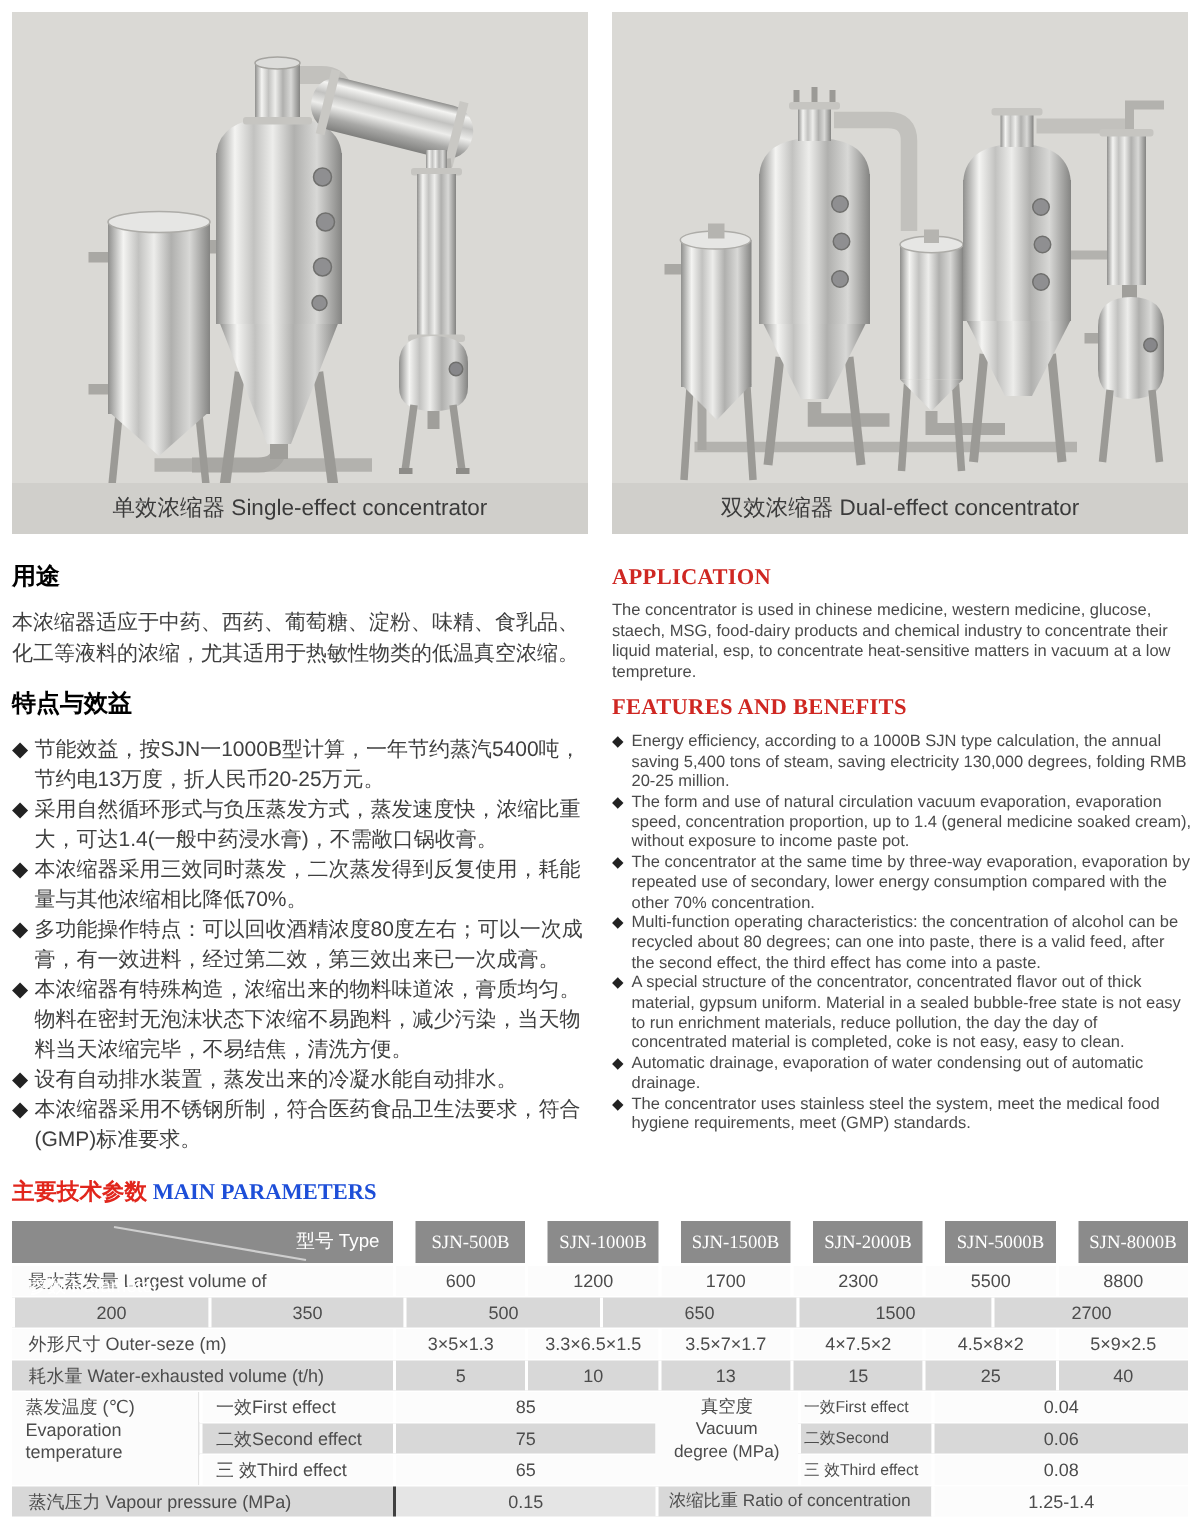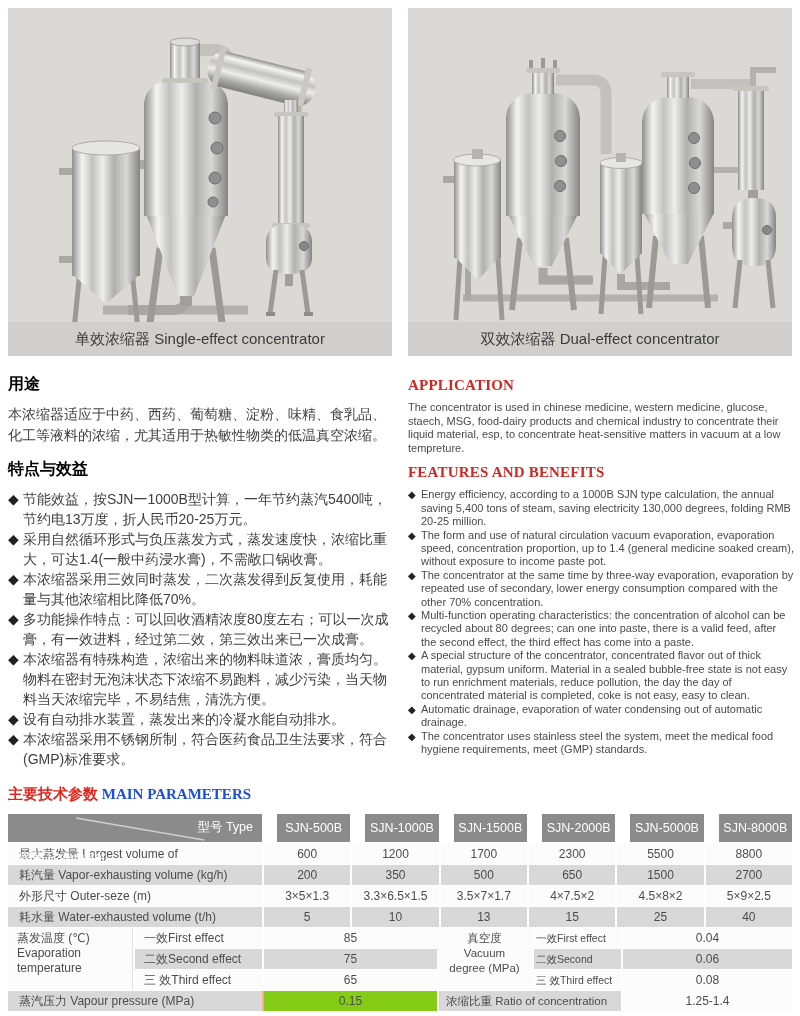--- a/index.html
+++ b/index.html
@@ -33,21 +33,21 @@
   .params-h{position:absolute;left:8px;top:785px;margin:0;font-size:15px;}
   .params-h .zhpart{font-weight:bold;color:#e1261c;}
   .params-h .enpart{font-weight:bold;color:#1d4ed8;font-family:"Liberation Serif","DejaVu Serif",serif;}
   
   .tbl{position:absolute;left:8px;top:814px;width:784px;font-size:12px;color:#4c4c4c;}
   .thead{display:flex;height:28px;margin-bottom:2px;}
   .th{background:#8b8b8b;color:#fff;}
   .th.param{width:254px;position:relative;}
   .th.param .pl{position:absolute;left:11px;top:7px;font-size:12.5px;margin-top:28px;}
   .th.param .pr{position:absolute;right:9px;bottom:6px;font-size:12.5px;}
-  .th.model{flex:1;margin-left:15px;text-align:center;line-height:28px;font-size:12.5px;}
+  .th.model{flex:1;margin-left:15px;text-align:center;line-height:28px;font-size:12.5px;font-family:Liberation Serif, serif;}
   .trow{display:flex;height:20px;line-height:20px;margin-bottom:1px;}
   .trow .lbl{width:254px;padding-left:11px;box-sizing:border-box;text-align:left;}
   .trow .val{flex:1;text-align:center;border-left:2px solid #fff;box-sizing:border-box;}
   .trow.odd .lbl,.trow.odd .val{background:#fcfcfc;}
   .trow.even .lbl,.trow.even .val{background:#d8d8d8;}
   
   .sec{position:relative;height:62px;margin-bottom:1px;}
   .cellA{position:absolute;left:0;top:0;width:125px;height:62px;background:#fcfcfc;
          box-sizing:border-box;padding:3px 0 0 9px;line-height:15px;font-size:12px;border-right:1px solid #e3e3e3;}
   .cellD{position:absolute;left:429px;top:0;width:95px;height:62px;background:#fcfcfc;
@@ -56,21 +56,21 @@
   .subrow .cB{width:129px;padding-left:9px;box-sizing:border-box;border-left:2px solid #fff;}
   .subrow .cC{width:175px;text-align:center;border-left:2px solid #fff;box-sizing:border-box;}
   .subrow .cGap{width:95px;}
   .subrow .cE{width:89px;font-size:10.5px;box-sizing:border-box;border-left:2px solid #fff;padding-left:2px;}
   .subrow .cF{width:171px;text-align:center;border-left:2px solid #fff;box-sizing:border-box;}
   .subrow.w .cB,.subrow.w .cC,.subrow.w .cE,.subrow.w .cF{background:#fcfcfc;}
   .subrow.g .cB,.subrow.g .cC,.subrow.g .cE,.subrow.g .cF{background:#d8d8d8;}
   .r1{top:0;} .r2{top:21px;} .r3{top:42px;}
   .brow{display:flex;height:20px;line-height:20px;}
   .brow .bl1{width:254px;padding-left:11px;box-sizing:border-box;background:#d8d8d8;}
-  .brow .bv1{width:175px;text-align:center;background:#84cc16;border-left:2px solid #fca5a5;box-sizing:border-box;}
+  .brow .bv1{width:175px;text-align:center;background:#e5e5e5;border-left:2px solid #404040;box-sizing:border-box;}
   .brow .bl2{width:184px;padding-left:7px;box-sizing:border-box;background:#d8d8d8;border-left:2px solid #fff;font-size:11.5px;}
   .brow .bv2{width:171px;text-align:center;background:#fcfcfc;border-left:2px solid #fff;box-sizing:border-box;}
 </style>
 </head>
 <body>
 
 <div class="photo left">
   <svg width="384" height="348" viewBox="0 0 384 348">
     <defs>
       <linearGradient id="sg" x1="0" y1="0" x2="1" y2="0">
@@ -285,21 +285,20 @@
   <div class="trow odd">
     <div class="lbl">最大蒸发量 Largest volume of evaporation(kg/h)</div>
     <div class="val">600</div>
     <div class="val">1200</div>
     <div class="val">1700</div>
     <div class="val">2300</div>
     <div class="val">5500</div>
     <div class="val">8800</div>
   </div>
   <div class="trow even">
-    <div class="lbl">耗汽量 Vapor-exhausting volume (kg/h)</div>
     <div class="val">200</div>
     <div class="val">350</div>
     <div class="val">500</div>
     <div class="val">650</div>
     <div class="val">1500</div>
     <div class="val">2700</div>
   </div>
   <div class="trow odd">
     <div class="lbl">外形尺寸 Outer-seze (m)</div>
     <div class="val">3×5×1.3</div>

